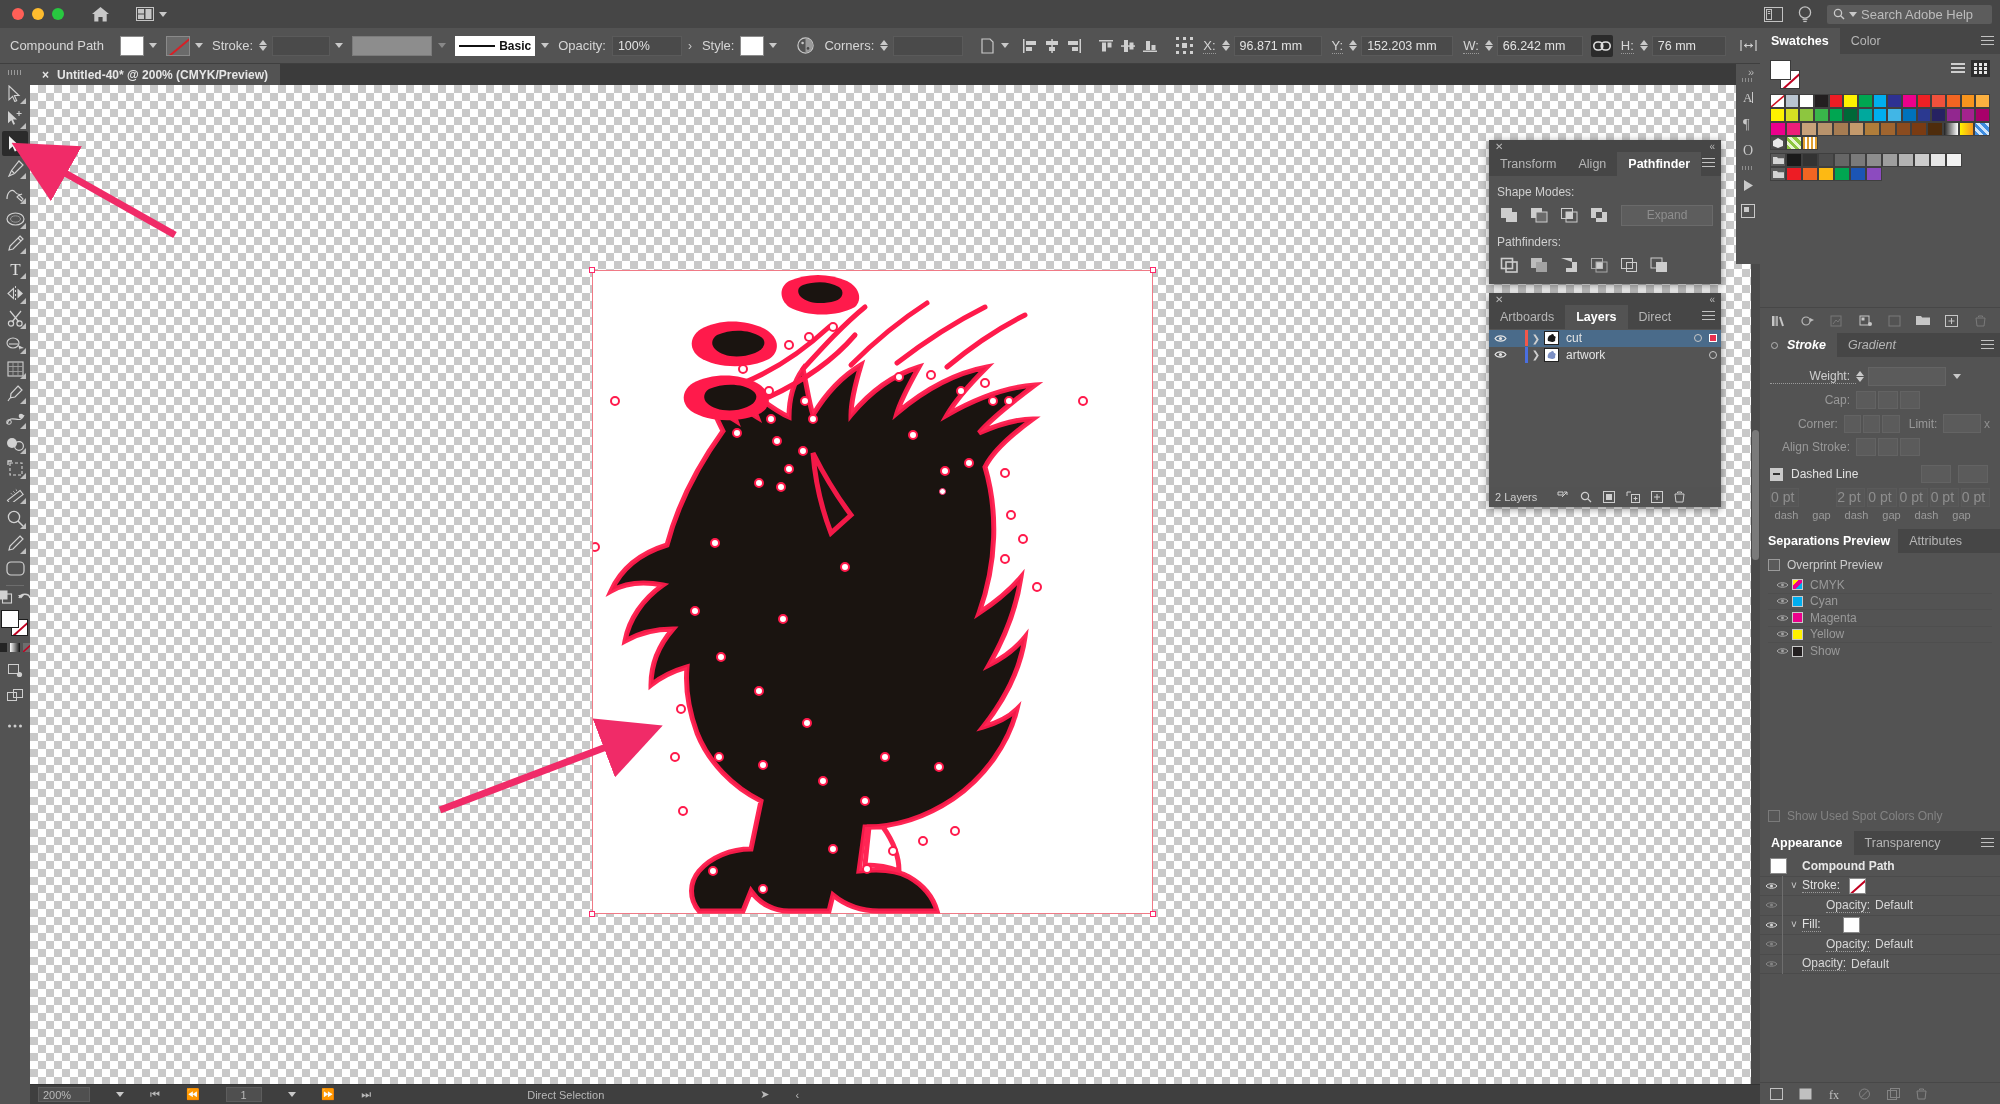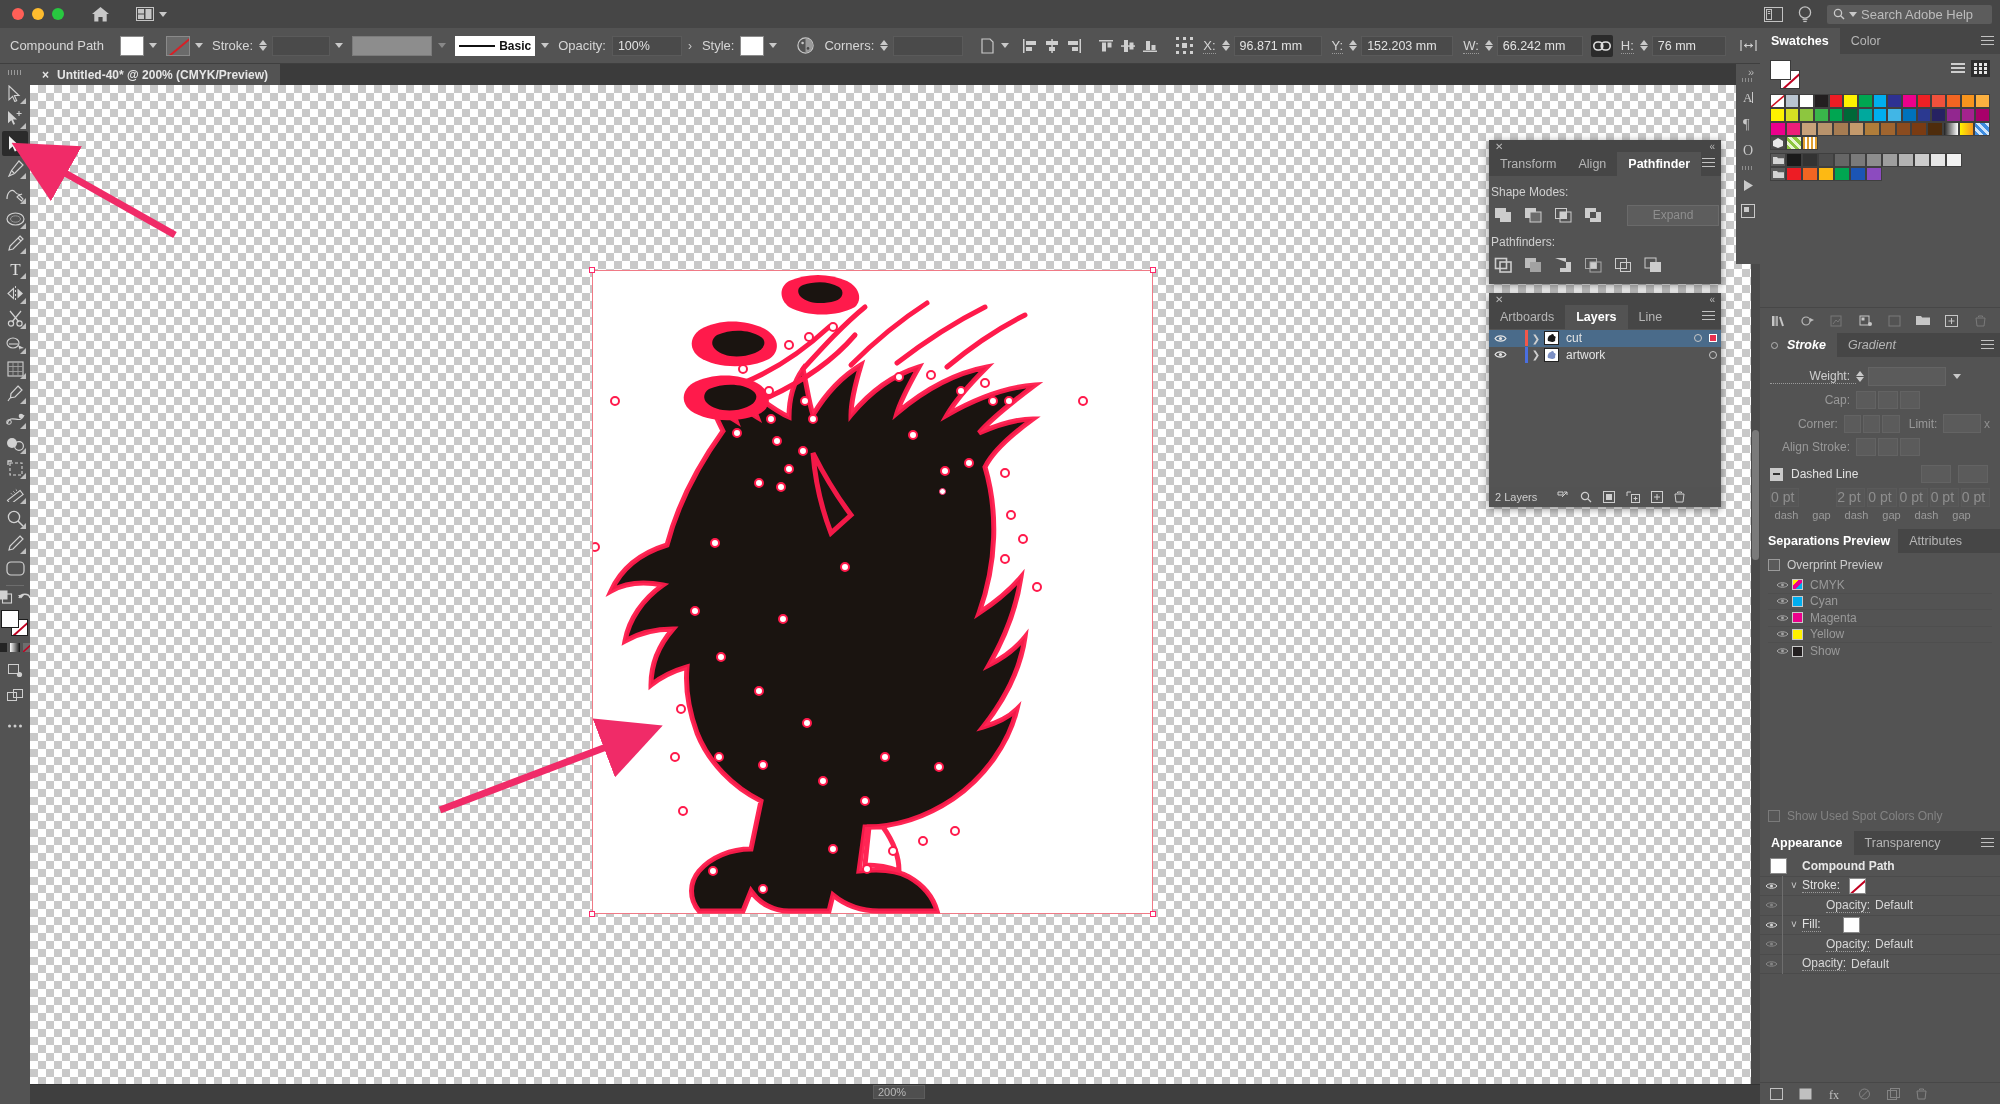--- a/index.html
+++ b/index.html
@@ -81,21 +81,21 @@
 
   
   .fpanel{ position:absolute; background:#535353; box-shadow:0 2px 8px rgba(0,0,0,.45); }
   .fp-bar{ height:12px; background:#464646; display:flex;align-items:center;justify-content:space-between;
     padding:0 6px; font-size:10px; color:#b9b9b9;}
   .tabrow{ display:flex; align-items:stretch; background:#464646; height:24px; position:relative;}
   .ptab{ padding:0 11px; display:flex;align-items:center; font-size:12.5px; color:#b6b6b6; cursor:pointer;}
   .ptab.act{ background:#535353; color:#fff; font-weight:bold; }
   .pmenu{ position:absolute; right:6px; top:6px; width:13px;height:11px;
     background:repeating-linear-gradient(180deg,#c2c2c2 0 1.5px,transparent 1.5px 4px); }
-  .pf-body{ padding:6px 2px 8px; }
+  .pf-body{ padding:6px 8px 8px; }
   .pf-lbl{ font-size:12px; color:#d0d0d0; margin:3px 0 5px; }
   .pf-row{ display:flex; gap:6px; align-items:center; }
   .pf-btn{ width:24px;height:22px; display:flex;align-items:center;justify-content:center; cursor:pointer;}
   .expand{ margin-left:auto; width:92px;height:21px; background:#5d5d5d; border:1px solid #6a6a6a;
     display:flex;align-items:center;justify-content:center; font-size:12px; color:#8e8e8e;}
 
   .lyr-row{ height:16.5px; display:flex; align-items:center; font-size:12px; position:relative; }
   .lyr-row.sel{ background:#4a6b8a; }
   .lyr-eye{ width:22px; display:flex;justify-content:center;}
   .lyr-lock{ width:14px; }
@@ -135,21 +135,21 @@
     border-bottom:1px solid #4b4b4b; }
   .ap-eye{ width:22px; display:flex;justify-content:center;}
   .ap-vline{ width:1px; height:19.5px; background:#6e6e6e; margin-right:3px;}
   .ap-caret{ width:16px; text-align:center; font-size:10px; color:#d0d0d0;}
   .wsq{ width:17px;height:16px;background:#fff;border:1px solid #8a8a8a;}
   .dashul{ border-bottom:1px dotted #9a9a9a; }
 
   
   .statusbar{ position:absolute; left:30px; bottom:0; width:1730px; height:20px; background:#3f3f3f;
     display:flex; align-items:center; font-size:11px; color:#b9b9b9; gap:26px; padding-left:8px;
-    border-top:1px solid #333;flex-direction:column;}
+    border-top:1px solid #333;}
   .st-field{ height:15px; background:#4f4f4f; border:1px solid #5d5d5d; display:flex;align-items:center;
     padding:0 4px; font-size:11px;}
   svg{ display:block; }
 </style>
 </head>
 <body>
 
 <div class="titlebar">
   <div class="traffic">
     <div class="tl r"></div>
@@ -821,21 +821,21 @@
 </div>
 
 <div class="fpanel" style="left:1489px;top:293px;width:232px;">
   <div class="fp-bar">
     <span>✕</span>
     <span>«</span>
   </div>
   <div class="tabrow">
     <div class="ptab">Artboards</div>
     <div class="ptab act">Layers</div>
-    <div class="ptab">Line</div>
+    <div class="ptab">Direct</div>
     <div class="pmenu"></div>
   </div>
   <div style="height:158px;background:#545454;padding-top:1px;">
     <div class="lyr-row sel">
       <span class="lyr-eye">
         <svg width="13" height="9" viewBox="0 0 13 9">
             <path d="M1 4.5C3 1 10 1 12 4.5 10 8 3 8 1 4.5Z" fill="none" stroke="#e4e4e4" stroke-width="1.1"></path>
             <circle cx="6.5" cy="4.5" r="1.6" fill="#e4e4e4"></circle>
           </svg>
       </span>

